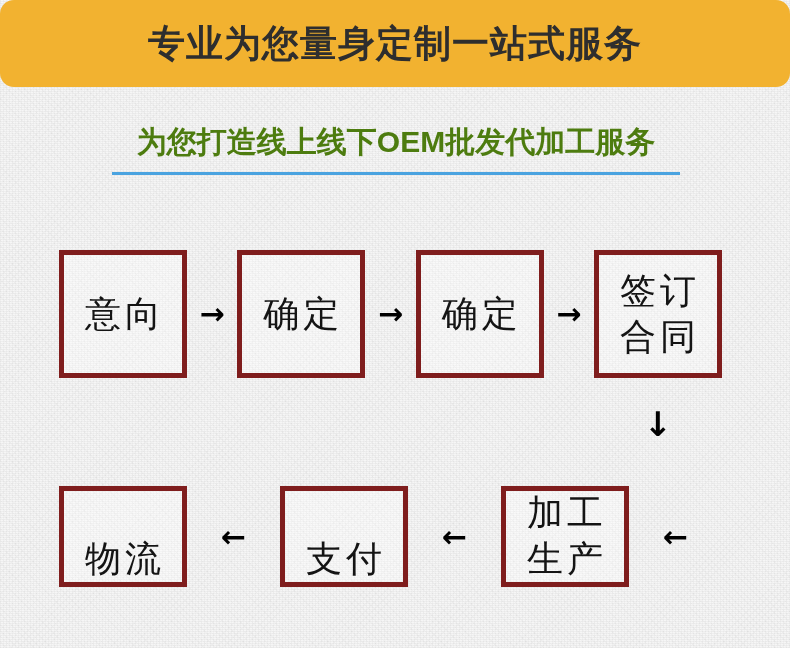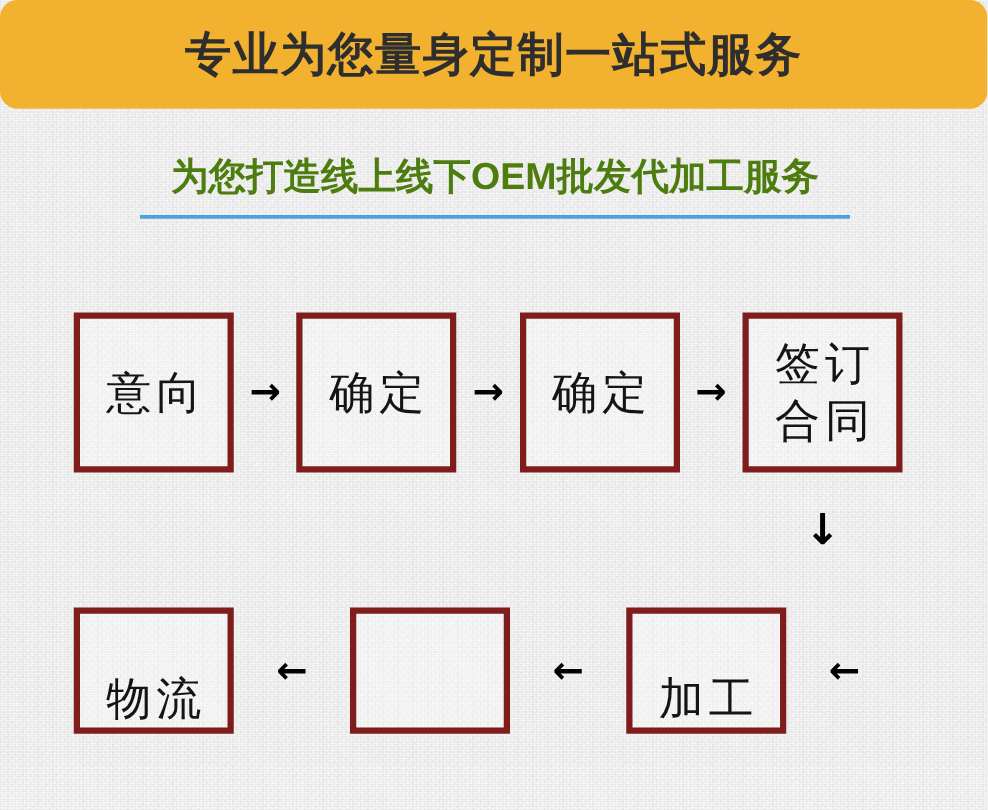--- a/index.html
+++ b/index.html
@@ -181,24 +181,26 @@
 
 <div class="flow-row" id="row-2">
 
   <div class="flow-box">
     <div class="line">物流</div>
   </div>
 
   <div class="flow-arrow">←</div>
 
   <div class="flow-box">
+    <div class="line">支付</div>
   </div>
 
   <div class="flow-arrow">←</div>
 
   <div class="flow-box">
     <div class="line">加工</div>
+    <div class="line">生产</div>
   </div>
 
   <div class="flow-arrow">←</div>
 
 
 </div>
 
 </body></html>

